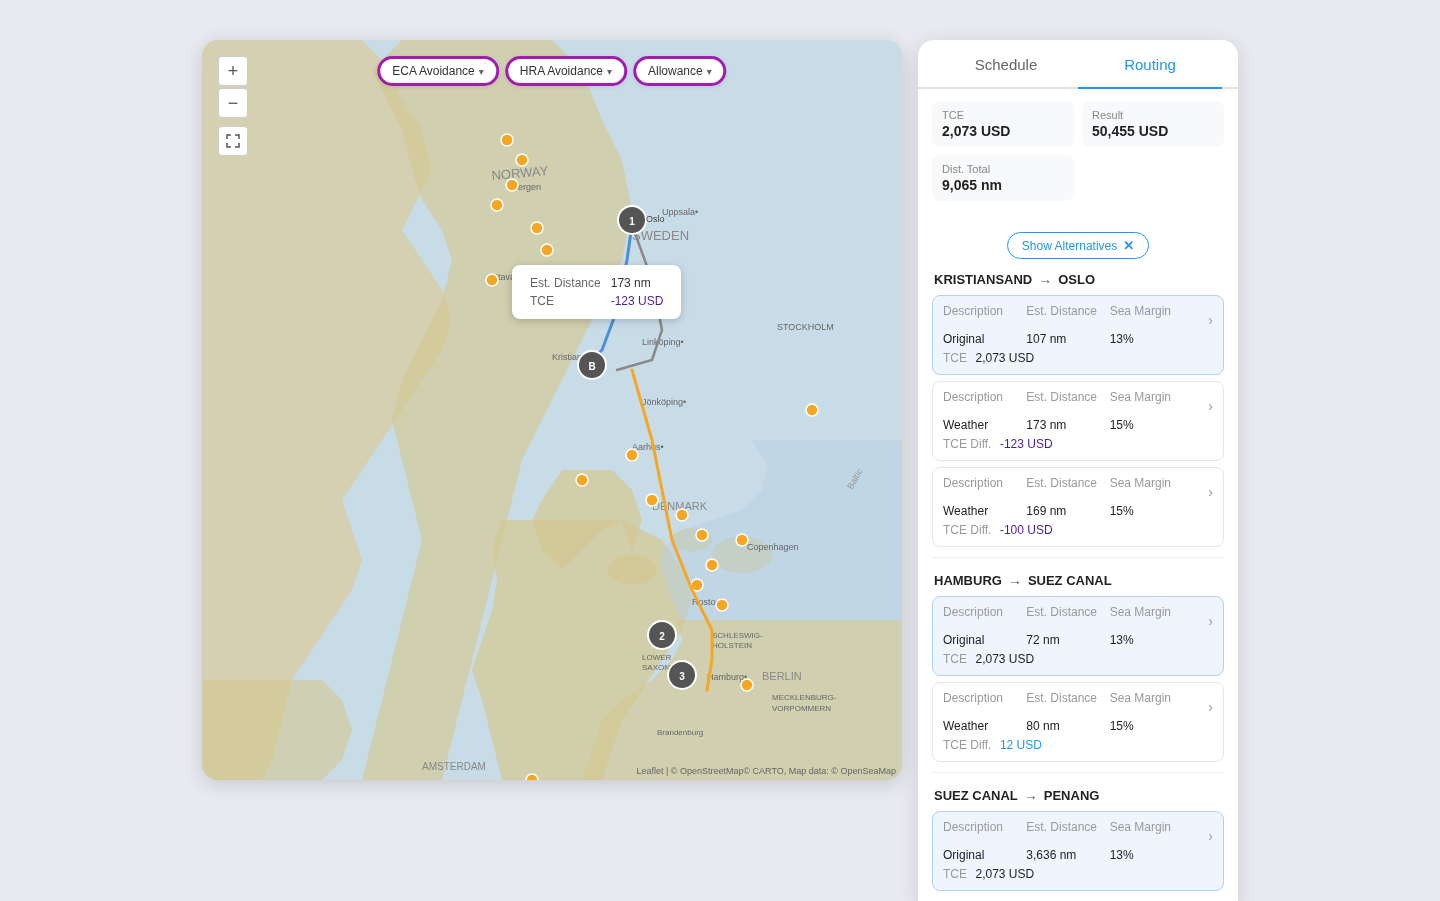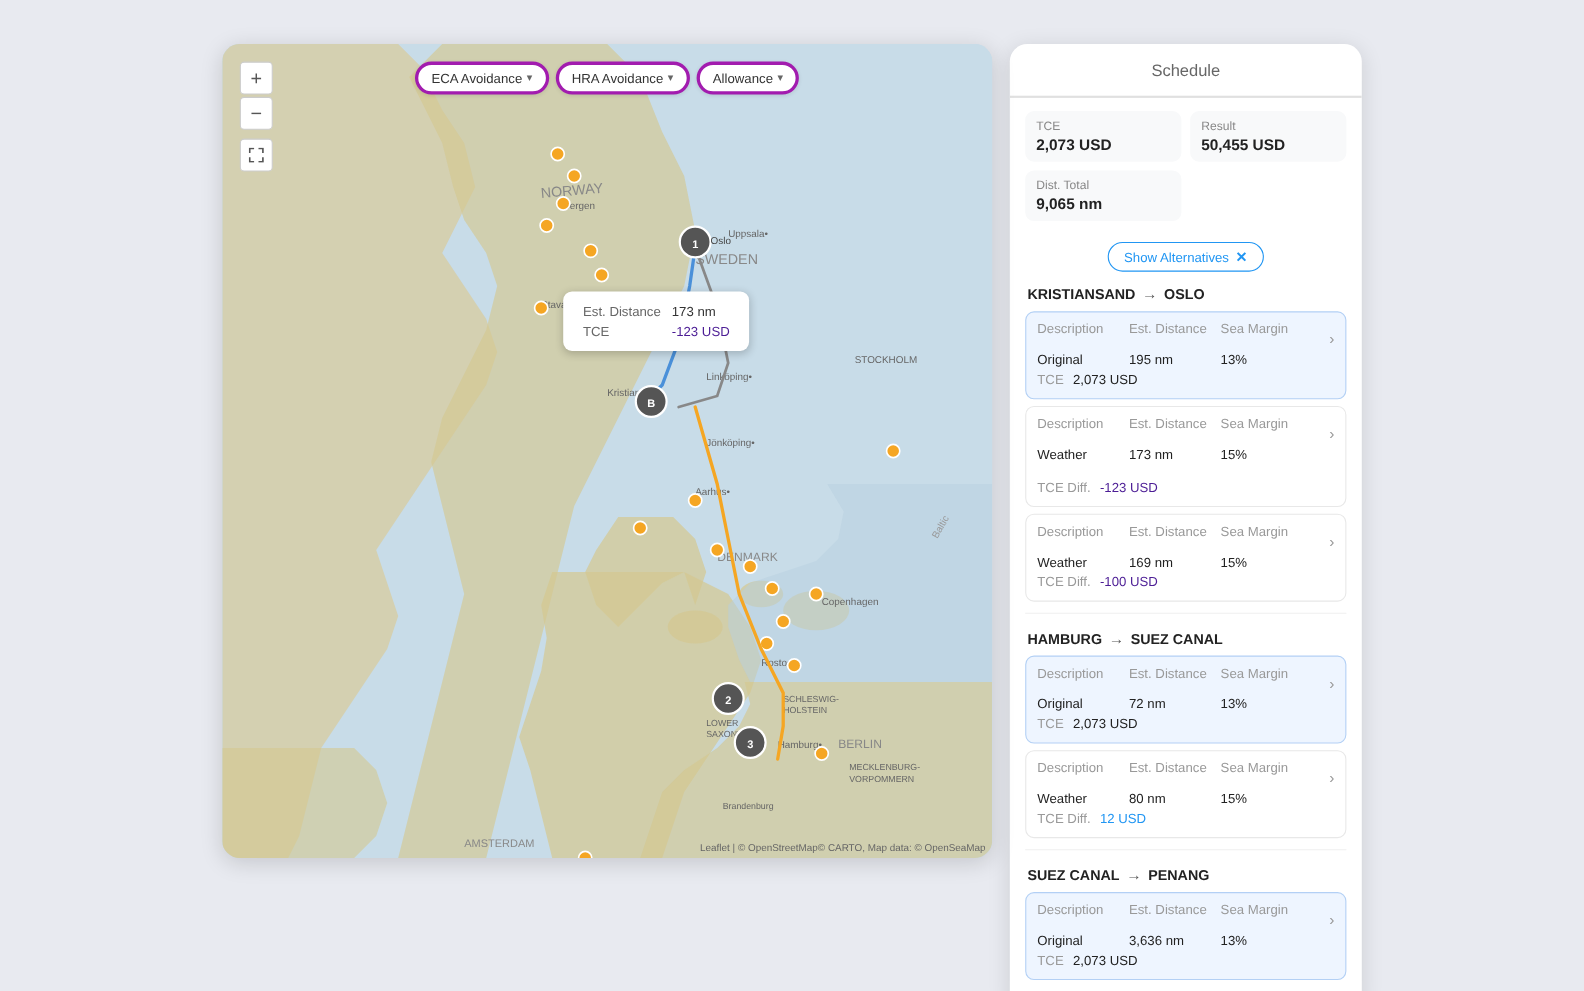--- a/index.html
+++ b/index.html
@@ -186,21 +186,21 @@
     .stat-value {
       font-size: 14px;
       font-weight: 600;
       color: #222;
     }
     
     .show-alternatives-btn {
       display: flex;
       align-items: center;
       justify-content: center;
-      margin: 9px auto 12px;
+      margin: 21px auto 12px;
       background: white;
       border: 1.5px solid #2196F3;
       border-radius: 20px;
       padding: 5px 14px;
       font-size: 12px;
       color: #2196F3;
       cursor: pointer;
       gap: 6px;
       width: fit-content;
     }
@@ -410,20 +410,21 @@
     </div>
 
     
     <div class="map-attribution">Leaflet | © OpenStreetMap© CARTO, Map data: © OpenSeaMap</div>
   </div>
 
   <div class="routing-panel">
 
     <div class="panel-tabs">
       <div class="panel-tab">Schedule</div>
+      <div class="panel-tab active">Routing</div>
     </div>
 
     <div class="panel-content">
 
       <div class="stats-grid">
         <div class="stat-cell">
           <span class="stat-label">TCE</span>
           <span class="stat-value">2,073 USD</span>
         </div>
         <div class="stat-cell">
@@ -451,21 +452,21 @@
               <span>OSLO</span>
             </div>
             <div class="route-row selected">
       <div class="route-row-top">
         <div class="route-row-col">
           <span class="col-label">Description</span>
           <span class="col-value">Original</span>
         </div>
         <div class="route-row-col">
           <span class="col-label">Est. Distance</span>
-          <span class="col-value">195 nm</span>
+          <span class="col-value">107 nm</span>
         </div>
         <div class="route-row-col">
           <span class="col-label">Sea Margin</span>
           <span class="col-value">13%</span>
         </div>
         <div class="chevron-btn">›</div>
       </div>
       <div style="margin-top:2px; padding-left: 0;">
         <span class="col-label">TCE</span>
         <span class="col-value" style="margin-left:4px;">2,073 USD</span>
@@ -480,21 +481,21 @@
         <div class="route-row-col">
           <span class="col-label">Est. Distance</span>
           <span class="col-value">173 nm</span>
         </div>
         <div class="route-row-col">
           <span class="col-label">Sea Margin</span>
           <span class="col-value">15%</span>
         </div>
         <div class="chevron-btn">›</div>
       </div>
-      <div style="margin-top:14px; padding-left: 0;">
+      <div style="margin-top:2px; padding-left: 0;">
         <span class="col-label">TCE Diff.</span>
         <span class="col-value negative" style="margin-left:4px;">-123 USD</span>
       </div>
     </div>
             <div class="route-row">
       <div class="route-row-top">
         <div class="route-row-col">
           <span class="col-label">Description</span>
           <span class="col-value">Weather</span>
         </div>

